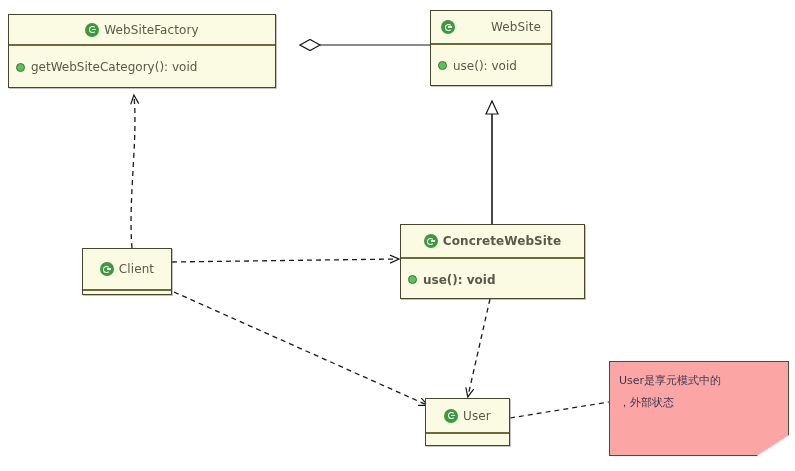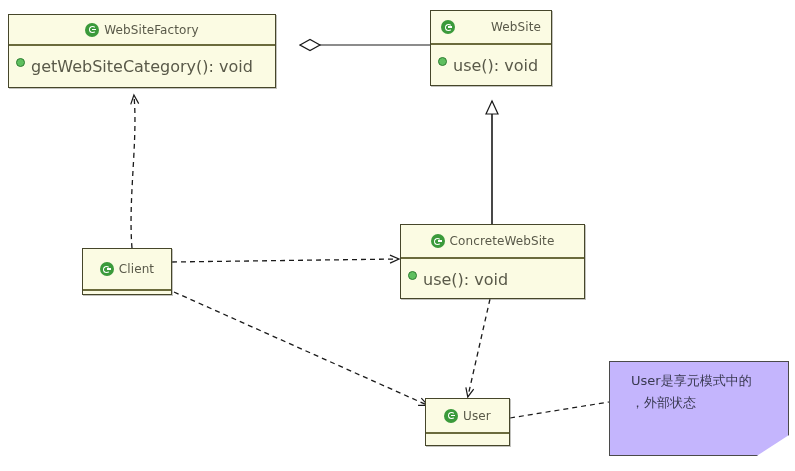--- a/index.html
+++ b/index.html
@@ -54,23 +54,23 @@
   }
   .uml-members {
     box-sizing: border-box;
     padding: 3px 6px 3px 7px;
     display: flex;
     flex-direction: column;
     justify-content: center;
   }
   .uml-member {
     display: flex;
-    align-items: flex-start;
+    align-items: center;
     gap: 6px;
-    font-size: 16px;
+    font-size: 12px;
     color: #595949;
     white-space: nowrap;
     line-height: 18px;
   }
   .uml-empty-compartment {
     height: 7px;
     box-sizing: border-box;
   }
   .class-icon {
     width: 14px;
@@ -107,25 +107,25 @@
     height: 9px;
     border-radius: 50%;
     background: #5fbf5f;
     border: 1px solid #2e7d32;
     box-sizing: border-box;
     flex: 0 0 auto;
   }
   .note {
     position: absolute;
     box-sizing: border-box;
-    background: #c4b5fd;
+    background: #fca5a5;
     color: #3a3a52;
-    font-size: 13px;
+    font-size: 11px;
     line-height: 22px;
-    padding: 8px 9px 0 21px;
+    padding: 8px 9px 0 9px;
     border: 1px solid #4a4a4a;
     box-shadow: 2px 2px 2px rgba(130,130,130,0.5);
     clip-path: polygon(0 0, 100% 0, 100% 78%, 82% 100%, 0 100%);
   }
   .note-line { white-space: nowrap; }
 </style>
 </head>
 <body>
 
 <div id="canvas">
@@ -200,21 +200,21 @@
     </div>
     <div class="uml-sep"></div>
     <div class="uml-members" style="height:37px;">
       <div class="uml-member">
         <span class="method-icon"></span>
         <span>use(): void</span>
       </div>
     </div>
   </div>
 
-  <div class="uml-class" style="left:400px; top:224px; width:185px; height:75px;">
+  <div class="uml-class" style="left:400px; top:224px; width:185px; height:75px;font-weight:bold;">
     <div class="uml-title" style="height:33px;">
       <span class="class-icon"></span>
       <span class="uml-title-text">ConcreteWebSite</span>
     </div>
     <div class="uml-sep"></div>
     <div class="uml-members" style="height:37px;">
       <div class="uml-member">
         <span class="method-icon"></span>
         <span>use(): void</span>
       </div>

